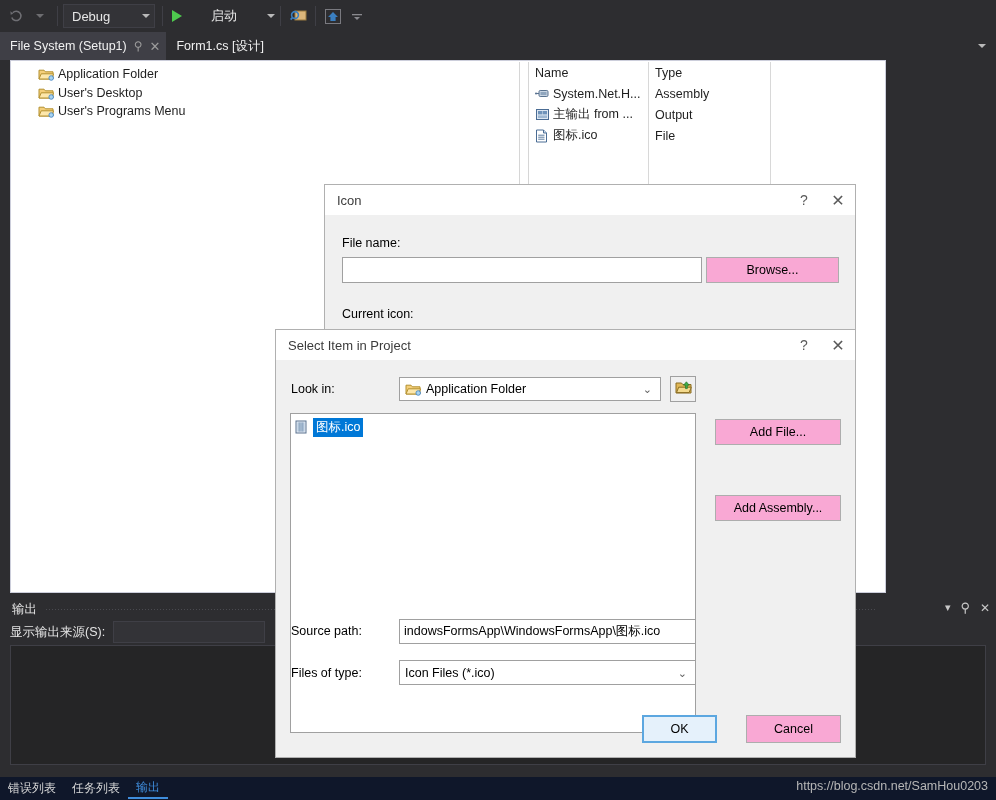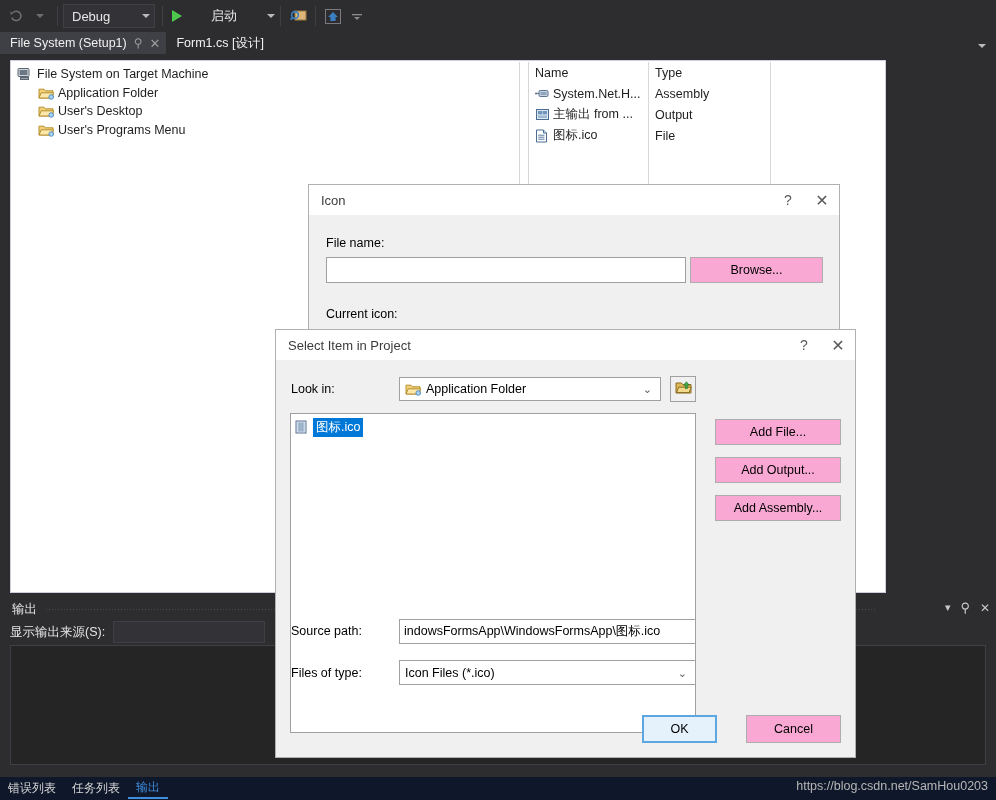--- a/index.html
+++ b/index.html
@@ -39,21 +39,21 @@
     margin-left: 4px;
   }
 
   
   .tabstrip {
     position: absolute; left: 0; top: 32px; width: 996px; height: 28px;
     background: #2d2d30; display: flex; align-items: stretch;
   }
   .tab {
     display: flex; align-items: center; padding: 0 6px 0 10px;
-    font-size: 12.5px; color: #f1f1f1; height: 22px;
+    font-size: 12.5px; color: #f1f1f1; height: 28px;
   }
   .tab.active { background: #3f3f46; }
   .tab .pin, .tab .x {
     color: #9c9c9c; font-size: 12px; margin-left: 7px; line-height: 1;
   }
   .tab .x { font-size: 13px; }
   .tabstrip-caret {
     margin-left: auto; display: flex; align-items: center; padding-right: 10px;
   }
 
@@ -242,30 +242,20 @@
       <span>Form1.cs [设计]</span>
     </div>
     <div class="tabstrip-caret">
       <span class="caret-sm"></span>
     </div>
   </div>
 
   <div class="designer">
 
     <div class="tree">
-      <div class="tree-row">
-        <span class="tree-ico">
-          <svg width="15" height="14" viewBox="0 0 15 14">
-            <rect x="1" y="1.5" width="11" height="8" rx="1" fill="#cfd6dd" stroke="#5c6670"></rect>
-            <rect x="2.6" y="3" width="7.8" height="5" fill="#6b7785"></rect>
-            <rect x="3.5" y="10.5" width="8" height="2" fill="#9aa4ae" stroke="#5c6670"></rect>
-          </svg>
-        </span>
-        <span>File System on Target Machine</span>
-      </div>
       <div class="tree-row indent">
         <span class="tree-ico">
           <svg width="16" height="14" viewBox="0 0 16 14">
             <path d="M1 3.2 h5 l1.4 1.6 H15 v7.2 H1 Z" fill="#f5cf7a" stroke="#b3902f"></path>
             <path d="M1 12 l2.2-5.2 H15.6 L13.4 12 Z" fill="#fde7ab" stroke="#b3902f"></path>
             <circle cx="13.2" cy="11" r="2.3" fill="#a8d3f0" stroke="#3a7fc1" stroke-width="0.8"></circle>
           </svg>
         </span>
         <span>Application Folder</span>
       </div>
@@ -356,21 +346,21 @@
     <div class="out-body"></div>
   </div>
 
   <div class="statusbar">
     <div class="st-tab">错误列表</div>
     <div class="st-tab">任务列表</div>
     <div class="st-tab sel">输出</div>
   </div>
   <div class="watermark">https://blog.csdn.net/SamHou0203</div>
 
-  <div class="dlg" style="left:308px; top:184px; width:530px; height:150px;">
+  <div class="dlg" style="left:324px; top:184px; width:530px; height:150px;">
     <div class="dlg-title">
       <span class="cap">Icon</span>
       <span class="btns">
         <span class="tbtn">?</span>
         <span class="tbtn xl">✕</span>
       </span>
     </div>
     <div class="lbl" style="position:absolute;left:17px;top:51px;">File name:</div>
     <div class="txtbox" style="left:17px;top:72px;width:360px;height:26px;position:absolute;"></div>
     <div class="btn" style="position:absolute;left:381px;top:72px;width:133px;height:26px;">Browse...</div>
@@ -418,21 +408,20 @@
             <line x1="5.2" y1="2.4" x2="5.2" y2="11.6" stroke="#6f8aa8" stroke-width="0.7"></line>
             <line x1="7" y1="2.4" x2="7" y2="11.6" stroke="#6f8aa8" stroke-width="0.7"></line>
             <line x1="8.8" y1="2.4" x2="8.8" y2="11.6" stroke="#6f8aa8" stroke-width="0.7"></line>
           </svg>
         </span>
         <span class="sel-text">图标.ico</span>
       </div>
     </div>
 
     <div class="btn" style="position:absolute;left:439px;top:89px;width:126px;height:26px;">Add File...</div>
-    <div class="btn" style="position:absolute;left:439px;top:127px;width:126px;height:26px;">Add Output...</div>
     <div class="btn" style="position:absolute;left:439px;top:165px;width:126px;height:26px;">Add Assembly...</div>
 
     <div class="lbl" style="position:absolute;left:15px;top:294px;">Source path:</div>
     <div class="txtbox" style="position:absolute;left:123px;top:289px;width:297px;height:25px;">indowsFormsApp\WindowsFormsApp\图标.ico</div>
 
     <div class="lbl" style="position:absolute;left:15px;top:336px;">Files of type:</div>
     <div class="combo" style="position:absolute;left:123px;top:330px;width:297px;height:25px;">
       <span>Icon Files (*.ico)</span>
       <span class="arrow">⌄</span>
     </div>

